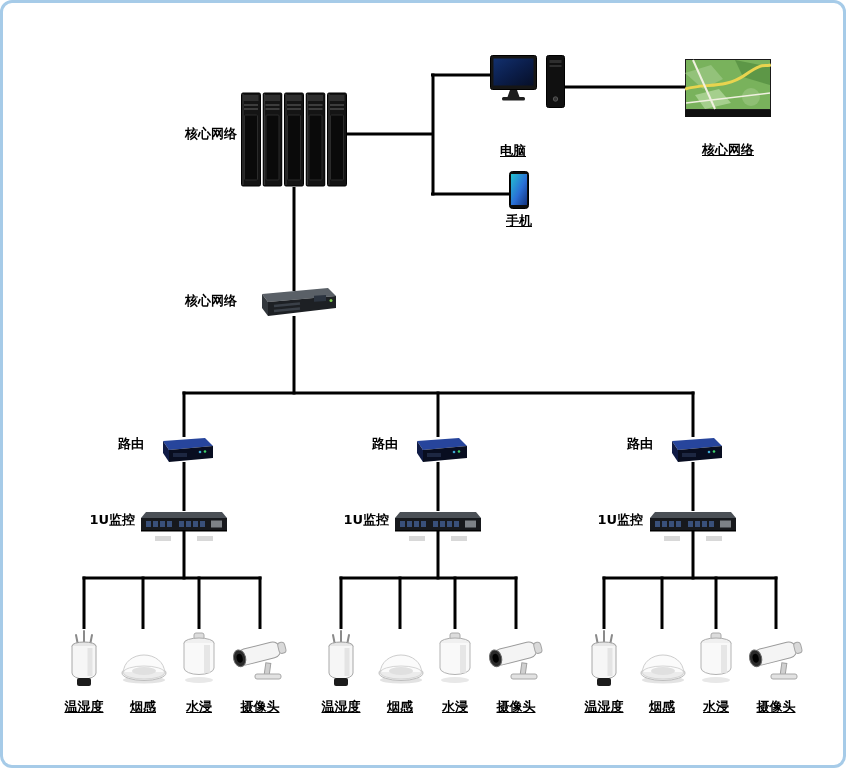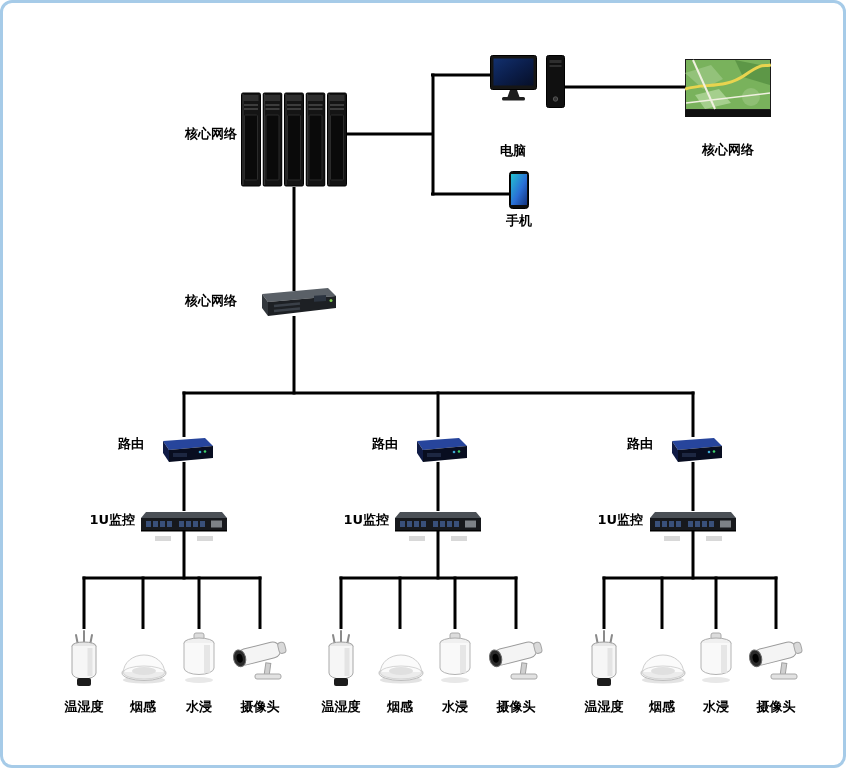--- a/index.html
+++ b/index.html
@@ -10,21 +10,21 @@
     font-family:"DejaVu Sans",sans-serif;
   }
   .wires{position:absolute;left:0;top:0;width:840px;height:762px;}
   .wires line{stroke:#000;stroke-width:3;}
   .node{position:absolute;}
   .lbl{
     position:absolute;font-size:13px;font-weight:700;color:#000;
     line-height:14px;white-space:nowrap;
   }
   .r{text-align:right;}
-  .c{text-align:center;}
+  .c{text-align:center;text-decoration:underline;}
   .defs{position:absolute;width:0;height:0;overflow:hidden;}
 </style>
 </head>
 <body>
 
 <svg class="defs" aria-hidden="true">
   <defs>
     <linearGradient id="gScreen" x1="0" y1="0" x2="1" y2="1">
       <stop offset="0" stop-color="#12306e"></stop>
       <stop offset="0.5" stop-color="#0b1e4b"></stop>

